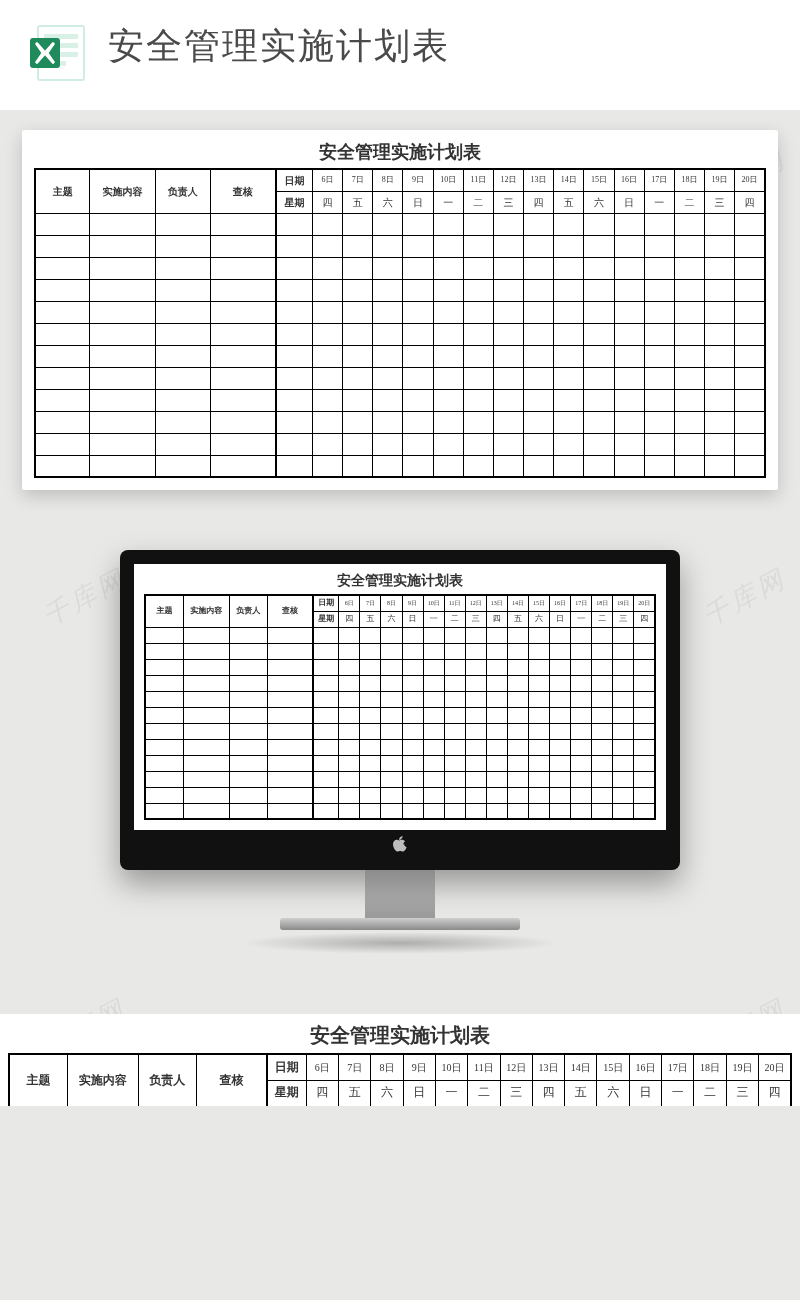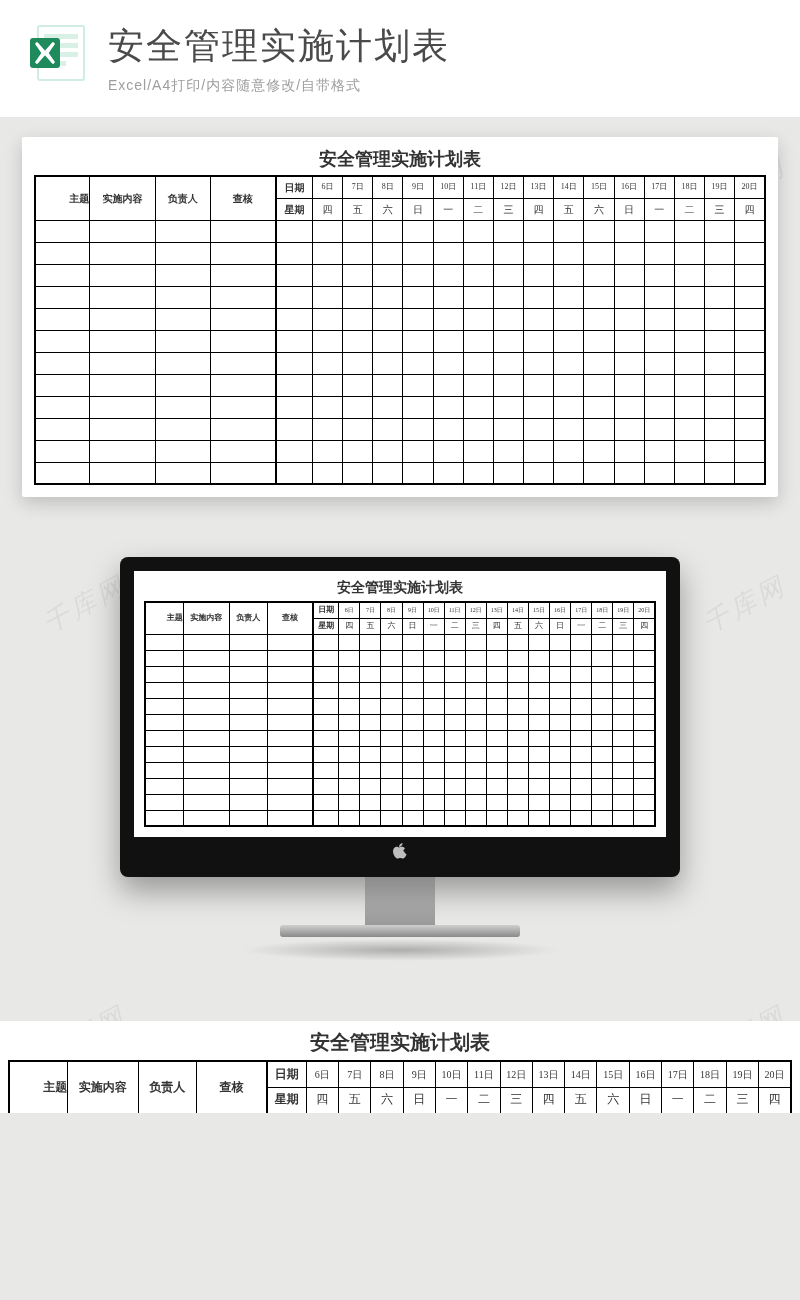--- a/index.html
+++ b/index.html
@@ -73,21 +73,21 @@
     font-weight: 400;
     line-height: 1.1;
     overflow: hidden;
   }
   table.plan .hdr { font-weight: 700; }
   table.plan .lbl { font-weight: 700; }
   
   table.plan td.sep-r, table.plan th.sep-r { border-right-width: 2px; }
   table.plan tr.top-row td, table.plan tr.top-row th { border-top-width: 2px; }
   table.plan tr.bot-row td { border-bottom-width: 2px; }
-  table.plan td.first-c, table.plan th.first-c { border-left-width: 2px; text-align: right; }
+  table.plan td.first-c, table.plan th.first-c { border-left-width: 2px; }
   table.plan td.last-c,  table.plan th.last-c  { border-right-width: 2px; }
 
   
   .monitor-wrap {
     margin: 60px auto 0 auto;
     width: 560px;
     position: relative;
     z-index: 1;
   }
   .monitor-bezel {
@@ -147,21 +147,20 @@
       <rect x="16" y="30" width="34" height="5" fill="#d8f0e6"></rect>
       <rect x="16" y="39" width="22" height="5" fill="#d8f0e6"></rect>
       <rect x="2" y="16" width="30" height="30" rx="3" fill="#1f8a5b"></rect>
       <path d="M9 22 L15 31 L9 40 M25 22 L19 31 L25 40" stroke="#fff" stroke-width="3" fill="none" stroke-linecap="round"></path>
       <path d="M12 31 L22 31" stroke="#fff" stroke-width="3" opacity="0"></path>
       <path d="M9 22 L25 40 M25 22 L9 40" stroke="#fff" stroke-width="3.2" stroke-linecap="round"></path>
     </svg>
   </div>
   <div class="title-block">
     <div class="page-title">安全管理实施计划表</div>
-    <div class="subtitle">Excel/A4打印/内容随意修改/自带格式</div>
   </div>
 </div>
 
 <div class="canvas">
 
   <div class="wm" style="top:50px; left:40px;">千库网</div>
   <div class="wm" style="top:50px; right:10px;">千库网</div>
   <div class="wm" style="top:260px; left:280px;">千库网</div>
   <div class="wm" style="top:470px; left:40px;">千库网</div>
   <div class="wm" style="top:470px; right:10px;">千库网</div>

